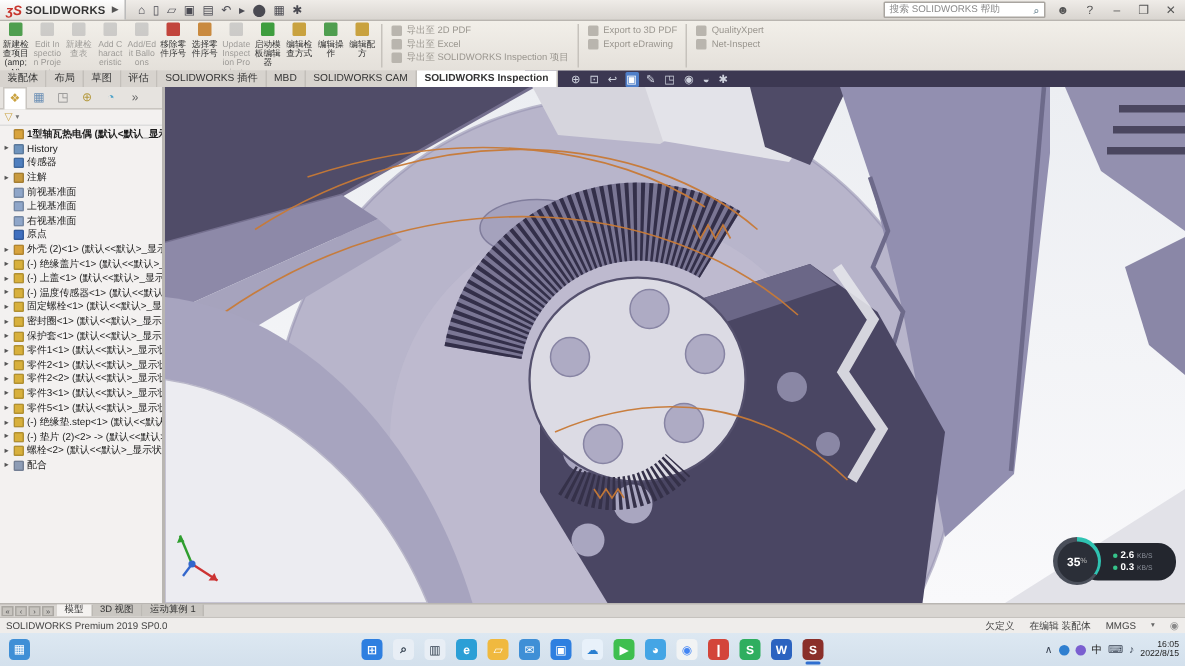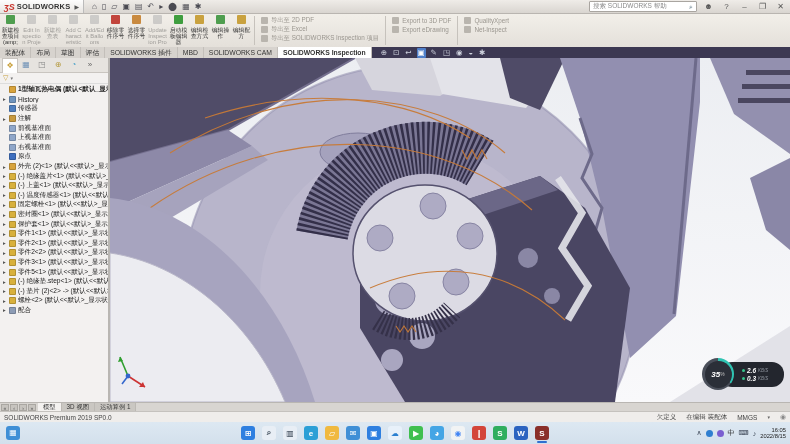--- a/index.html
+++ b/index.html
@@ -61,21 +61,21 @@
   .pfilter .funnel { color:#c9a23f; font-size:7px; }
   .pfilter .caret { color:#777; font-size:5px; }
   .tree { flex:1; overflow:hidden; padding-top:1px; }
   .trow { display:flex; align-items:center; height:9.6px; padding-left:3px; white-space:nowrap; }
   .trow .arr { width:6px; font-size:5.5px; color:#555; flex:0 0 auto; }
   .trow .tic { width:7px; height:7px; border-radius:1px; margin-right:2px; flex:0 0 auto; border:1px solid rgba(0,0,0,.18); }
   .trow .tlb { font-size:6.6px; color:#1c1c1c; overflow:hidden; }
   .trow.root .tlb { font-weight:bold; }
 
   
-  .viewport { position:absolute; left:110px; top:58px; width:680px; height:344px; background:#7dd3fc;font-style:italic; }
+  .viewport { position:absolute; left:110px; top:58px; width:680px; height:344px; background:#7dd3fc; }
   .viewport svg { position:absolute; inset:0; }
   .badge { position:absolute; left:592px; top:300px; width:86px; height:32px; }
   .badge .pill { position:absolute; left:18px; top:4px; width:64px; height:25px; background:#23262e;
     border-radius:12px; display:flex; flex-direction:column; justify-content:center; gap:1px; padding-left:22px; }
   .badge .net { display:flex; align-items:center; gap:2px; font-size:5.5px; color:#cfd3da; }
   .badge .net b { font-size:6.5px; color:#fff; font-weight:bold; }
   .badge .dot { width:3px; height:3px; border-radius:50%; background:#35c38a; }
   .badge .unit { color:#8a8f99; font-size:4.5px; }
   .badge .circle { position:absolute; left:0; top:0; width:32px; height:32px; border-radius:50%;
     background:conic-gradient(#2fc3b2 0 35%, #4a4f5a 35% 100%); display:flex; align-items:center; justify-content:center; }

